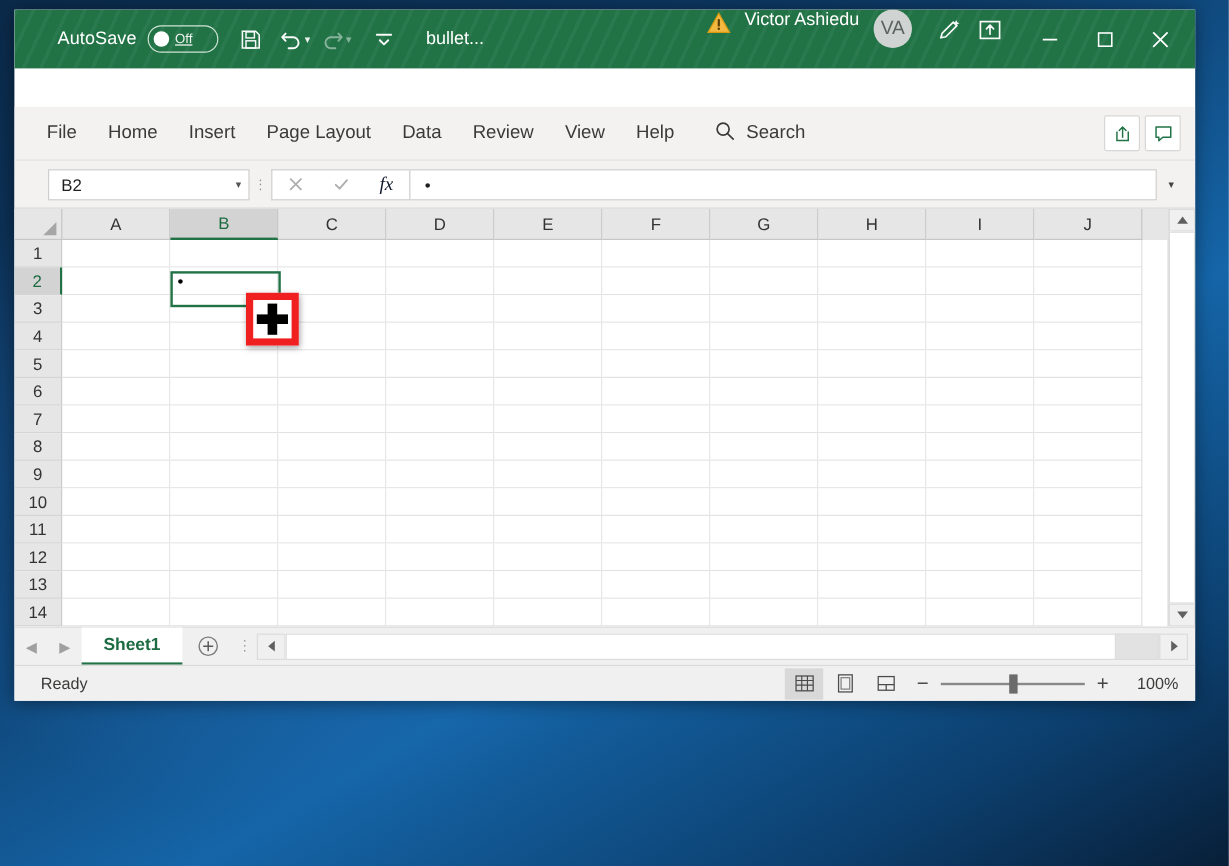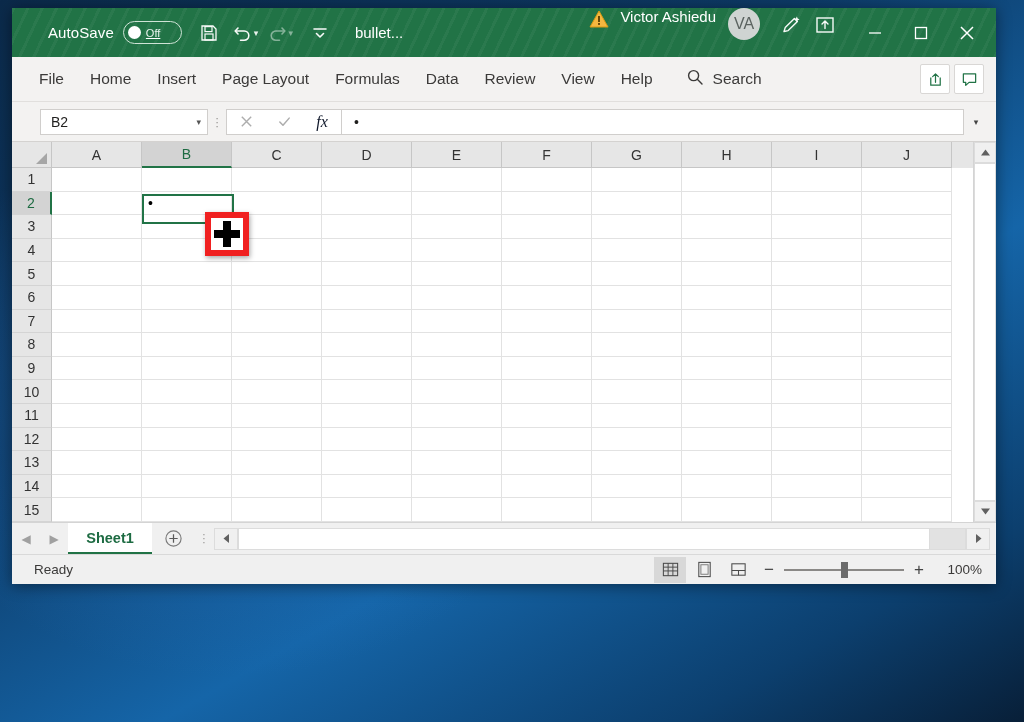--- a/index.html
+++ b/index.html
@@ -71,20 +71,21 @@
   .winbtn {
     width: 46px; height: 49px; display: flex; align-items: center; justify-content: center;
   }
 
   
   .ribbon {
     height: 45px; background: #f3f2f1;
     display: flex; align-items: center;
     border-bottom: 1px solid #e1dfdd;
     flex: 0 0 auto;
+    margin-top: 32px;
   }
   .tab {
     font-size: 15.5px; color: #3b3a39;
     padding: 0 13px; height: 45px; display: flex; align-items: center;
     white-space: nowrap;
   }
   .tab:first-child { margin-left: 14px; }
   .search-box { display: flex; align-items: center; gap: 9px; margin-left: 20px; }
   .search-text { font-size: 15.5px; color: #3b3a39; }
   .ribbon-right { margin-left: auto; display: flex; align-items: center; gap: 4px; padding-right: 12px;}
@@ -320,21 +321,20 @@
           </svg>
       </div>
     </div>
   </div>
 
   <div class="ribbon">
     <div class="tab">File</div>
     <div class="tab">Home</div>
     <div class="tab">Insert</div>
     <div class="tab">Page Layout</div>
-    <div class="tab">Formulas</div>
     <div class="tab">Data</div>
     <div class="tab">Review</div>
     <div class="tab">View</div>
     <div class="tab">Help</div>
 
     <div class="search-box">
       <span>
         <svg width="18" height="18" viewBox="0 0 18 18">
             <circle cx="7.6" cy="7.6" r="5" fill="none" stroke="#3b3a39" stroke-width="1.4"></circle>
             <path d="M11.3 11.3 L16 16" stroke="#3b3a39" stroke-width="1.4" stroke-linecap="round"></path>
@@ -569,33 +569,20 @@
               <div class="cell"></div>
               <div class="cell"></div>
               <div class="cell"></div>
               <div class="cell"></div>
               <div class="cell"></div>
               <div class="cell"></div>
               <div class="cell"></div>
           </div>
           <div class="row">
             <div class="rowhead">14</div>
-            <div class="cell"></div>
-              <div class="cell"></div>
-              <div class="cell"></div>
-              <div class="cell"></div>
-              <div class="cell"></div>
-              <div class="cell"></div>
-              <div class="cell"></div>
-              <div class="cell"></div>
-              <div class="cell"></div>
-              <div class="cell"></div>
-          </div>
-          <div class="row">
-            <div class="rowhead">15</div>
             <div class="cell"></div>
               <div class="cell"></div>
               <div class="cell"></div>
               <div class="cell"></div>
               <div class="cell"></div>
               <div class="cell"></div>
               <div class="cell"></div>
               <div class="cell"></div>
               <div class="cell"></div>
               <div class="cell"></div>

